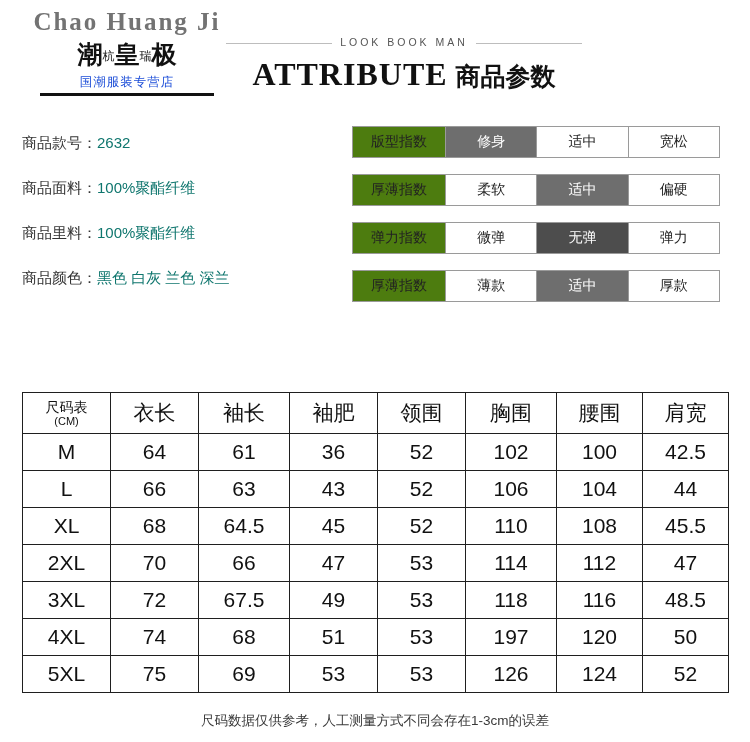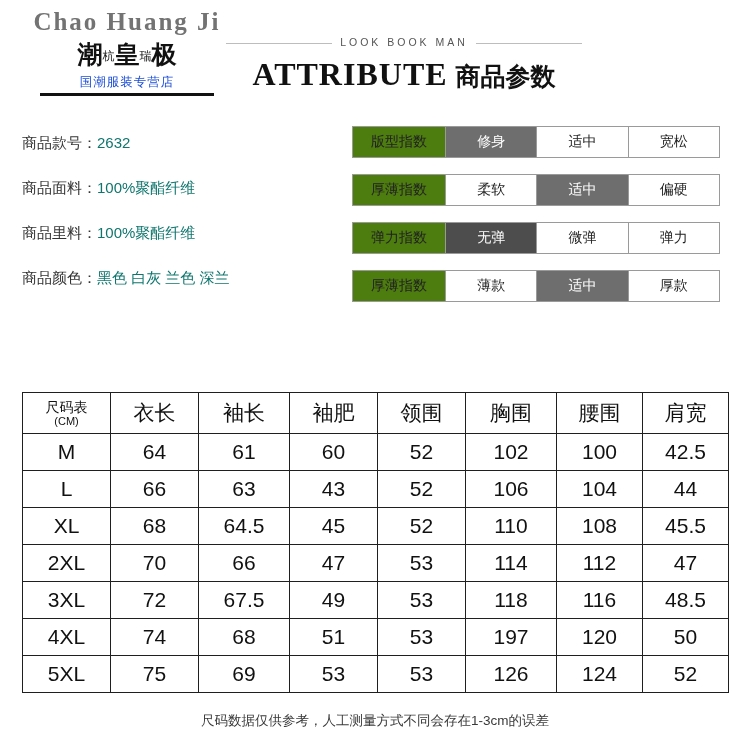--- a/index.html
+++ b/index.html
@@ -308,22 +308,22 @@
 
       <div class="index-row">
         <div class="index-name">厚薄指数</div>
         <div class="index-opt">柔软</div>
         <div class="index-opt active">适中</div>
         <div class="index-opt">偏硬</div>
       </div>
 
       <div class="index-row">
         <div class="index-name">弹力指数</div>
+        <div class="index-opt">微弹</div>
         <div class="index-opt active-dark">无弹</div>
-        <div class="index-opt">微弹</div>
         <div class="index-opt">弹力</div>
       </div>
 
       <div class="index-row">
         <div class="index-name">厚薄指数</div>
         <div class="index-opt">薄款</div>
         <div class="index-opt active">适中</div>
         <div class="index-opt">厚款</div>
       </div>
 
@@ -355,21 +355,21 @@
           <th>胸围</th>
           <th>腰围</th>
           <th>肩宽</th>
         </tr>
       </thead>
       <tbody>
         <tr>
           <td class="size-name">M</td>
           <td>64</td>
           <td>61</td>
-          <td>60</td>
+          <td>36</td>
           <td>52</td>
           <td>102</td>
           <td>100</td>
           <td>42.5</td>
         </tr>
         <tr>
           <td class="size-name">L</td>
           <td>66</td>
           <td>63</td>
           <td>43</td>

